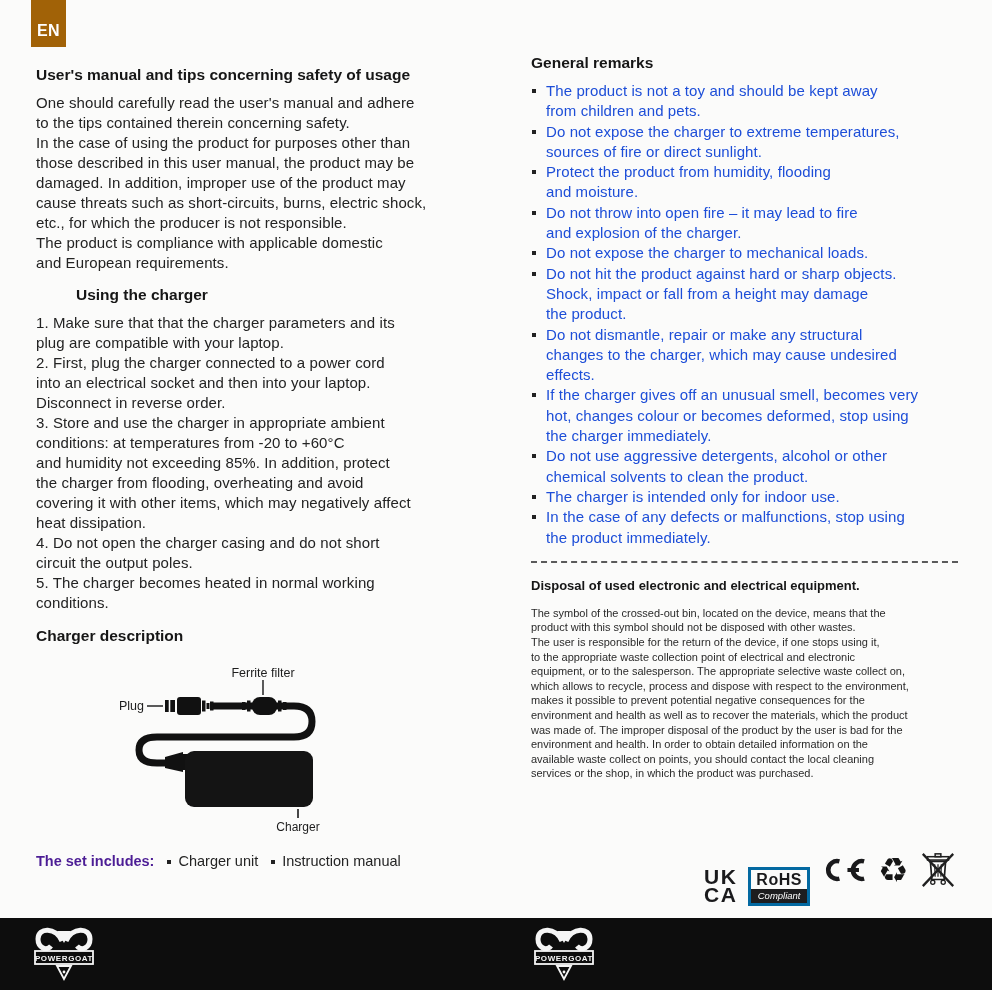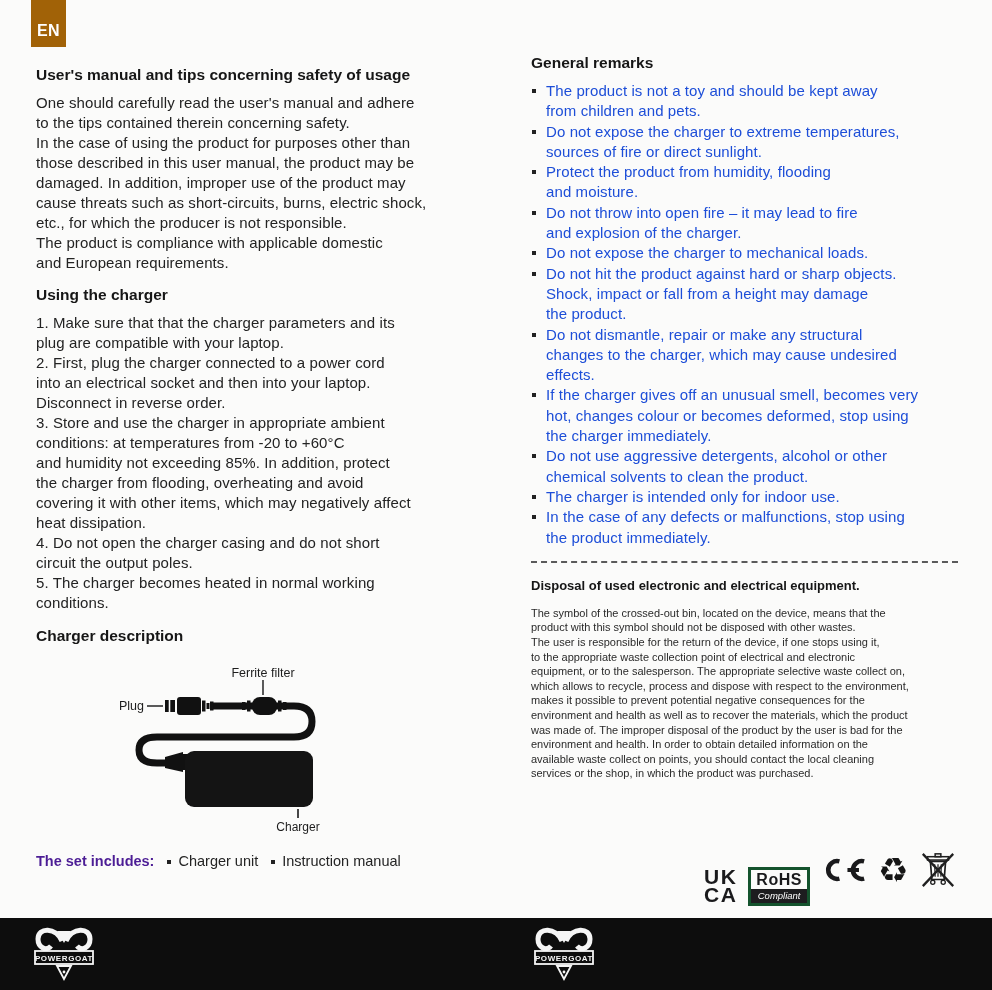--- a/index.html
+++ b/index.html
@@ -19,21 +19,21 @@
   
   .col-left  { position:absolute; left:36px;  top:0; width:463px; }
   .col-right { position:absolute; left:531px; top:0; width:441px; }
   .hd { font-size:15.5px; font-weight:bold; color:#161616; margin:0; }
   .body {
     font-size:15px; line-height:20px; margin:0; color:#232323;
     white-space:pre-line; letter-spacing:.1px;
   }
   .h1 { margin-top:66px; }
   .p1 { margin-top:9px; }
-  .h2 { margin-top:13px; }
+  .h2 { margin-top:13px;margin-left:40px; }
   .p2 { margin-top:9px; }
   .h3 { margin-top:14px; }
   
   .diagram { position:relative; margin-top:8px; width:463px; height:190px; }
   .diagram svg { position:absolute; left:0; top:0; }
   .dlabel { position:absolute; font-size:12.5px; color:#1d1d1d; }
   .lbl-ferrite { left:167px; top:13px; width:120px; text-align:center; }
   .lbl-plug    { left:58px;  top:46px; width:50px;  text-align:right; }
   .lbl-charger { left:222px; top:167px; width:80px; text-align:center; font-size:12px; }
   
@@ -47,21 +47,21 @@
     position:relative; padding-left:15px; font-size:15px; line-height:20.3px;
     white-space:pre-line; color:#1d4ed8; letter-spacing:.1px;
   }
   ul.remarks .sq { position:absolute; left:1px; top:8px; width:4px; height:4px; background:#222; }
   .dashes { margin-top:13px; width:427px; border-top:2px dashed #5a5a5a; height:0; }
   .h-disposal { margin-top:15px; font-size:13px; font-weight:bold; color:#161616; }
   .p-disposal { margin-top:6px; font-size:11px; line-height:14.6px; white-space:pre-line; color:#2a2a2a; }
   
   .marks { position:absolute; left:704px; top:845px; height:50px; display:flex; align-items:center; gap:11px; }
   .ukca { font-weight:bold; font-size:21px; line-height:18px; letter-spacing:1.5px; color:#1a1a1c;margin-top:32px; }
-  .rohs { border:3px solid #14532d; text-align:center; background:#fbfbfa;margin-top:32px; }
+  .rohs { border:3px solid #0369a1; text-align:center; background:#fbfbfa;margin-top:32px; }
   .rohs-t { font-size:16px; font-weight:bold; padding:0 5px; letter-spacing:.5px; color:#1a1a1c; line-height:19px; }
   .rohs-b { background:#1d1d1f; color:#fff; font-size:9.5px; font-style:italic; padding:1px 4px 2px; line-height:11px; }
   .recycle { font-size:34px; line-height:1; color:#151515; }
   
   .footer { position:absolute; left:0; top:918px; width:992px; height:72px; background:#0d0d0d; }
   .goat { position:absolute; top:6px; }
   .goat-1 { left:32px; }
   .goat-2 { left:532px; }
 </style>
 </head>

